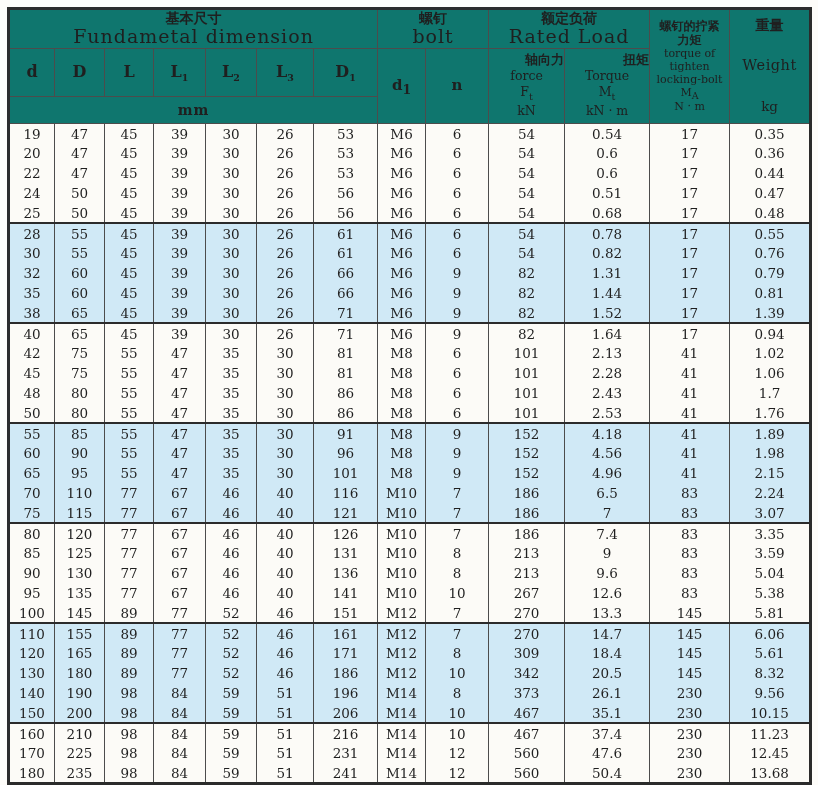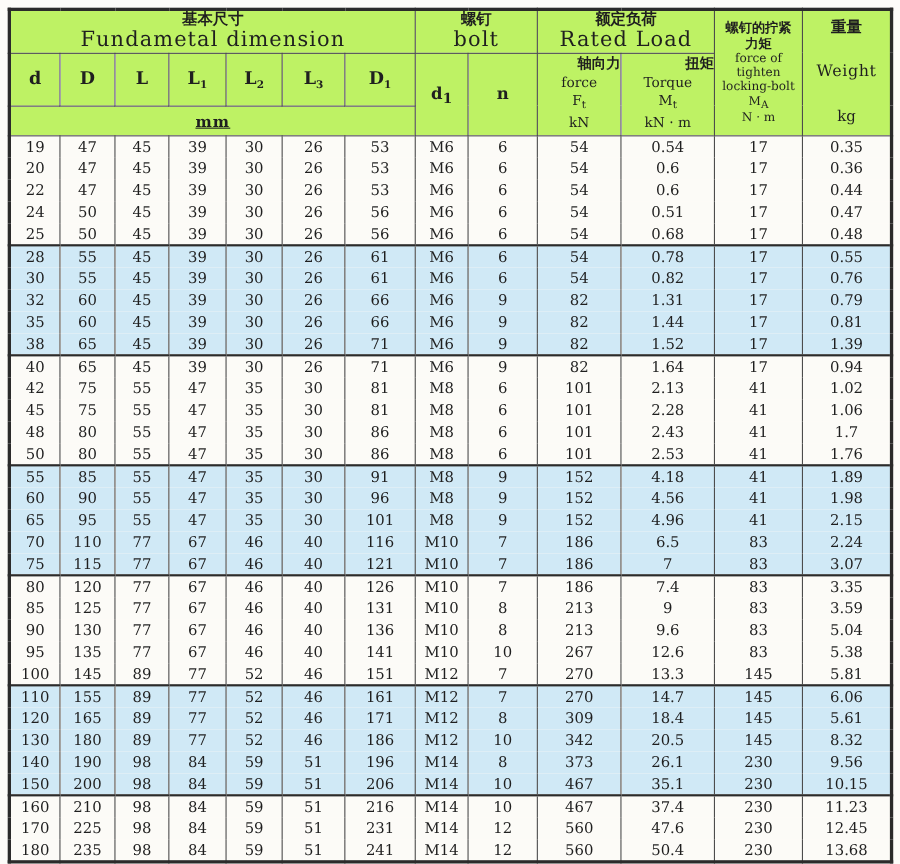--- a/index.html
+++ b/index.html
@@ -19,25 +19,25 @@
     width: 804px;
     border: 3px solid #2b2b2b;
   }
   th, td {
     border: 1px solid #4c4c4c;
     text-align: center;
     vertical-align: middle;
     padding: 0;
     overflow: hidden;
   }
-  thead th { background: #bef264; font-weight: normal; }
+  thead th { background: #0f766e; font-weight: normal; }
   
   tr.hrow1 th { height: 30px; }
   tr.hrow2 th { height: 44px; }
-  tr.hrow3 th { height: 27px; text-decoration: underline; }
+  tr.hrow3 th { height: 27px; }
   .h-zh { font-weight: bold; font-size: 14px; line-height: 1.15; }
   .h-en { font-size: 19px; letter-spacing: 1px; line-height: 1.15; }
   .dim-letter { font-size: 16px; font-weight: bold; }
   .dim-letter sub, .sym sub { font-size: 9.5px; }
   .mm-unit { font-size: 14px; font-weight: bold; letter-spacing: 1px; }
   .bolt-col { font-size: 15px; font-weight: bold; }
   .load-sub { font-size: 12.5px; line-height: 1.3; }
   .load-sub .h-zh { font-size: 13px; text-align: right; }
   .locking-head { font-size: 11px; line-height: 1.18; }
   .locking-head .h-zh { font-size: 12px; line-height: 1.2; }
@@ -86,21 +86,21 @@
           <div class="h-en">bolt</div>
         </th>
         <th colspan="2">
           <div class="h-zh">额定负荷</div>
           <div class="h-en">Rated  Load</div>
         </th>
         <th rowspan="3">
           <div class="locking-head">
             <div class="h-zh">螺钉的拧紧</div>
             <div class="h-zh">力矩</div>
-            <div>force of</div>
+            <div>torque of</div>
             <div>tighten</div>
             <div>locking-bolt</div>
             <div class="sym"><span>M</span><sub>A</sub></div>
             <div>N · m</div>
           </div>
         </th>
         <th rowspan="3">
           <div class="weight-head">
             <div class="h-zh">重量</div>
             <div class="h-en">Weight</div>

